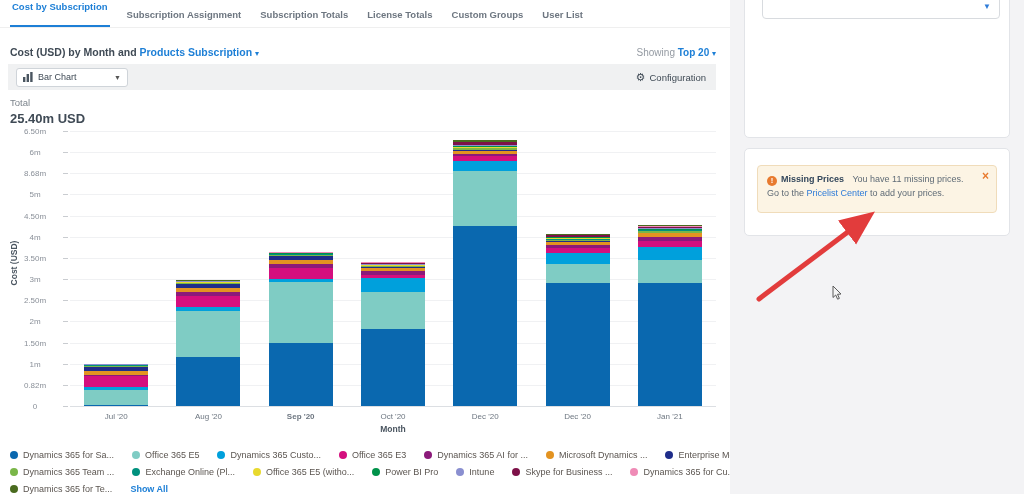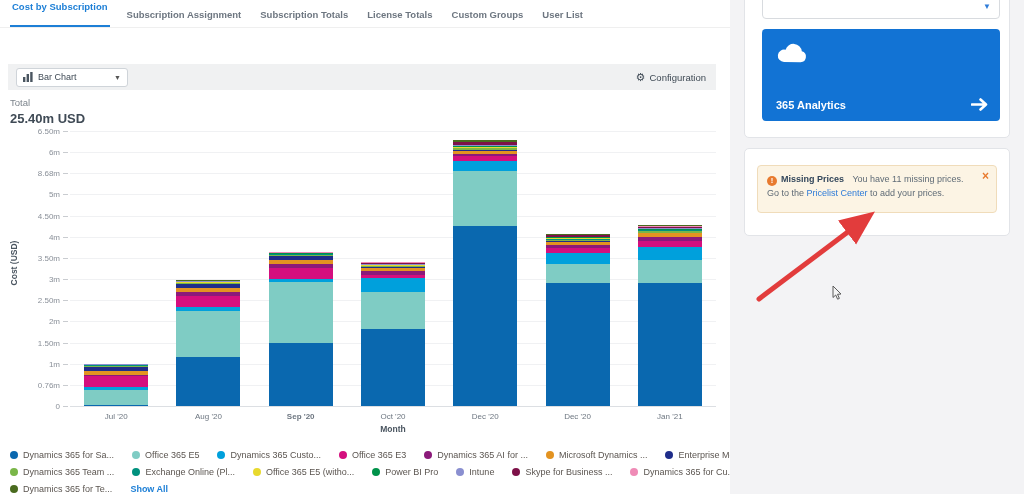--- a/index.html
+++ b/index.html
@@ -36,21 +36,21 @@
   .config .gear { font-size:11px; line-height:1; }
 
   
   .total-label { position:absolute; left:10px; top:97px; font-size:9.5px; color:#7c848c; }
   .total-value { position:absolute; left:10px; top:111px; font-size:13px; font-weight:700; color:#3f4a55; }
 
   
   .plot { position:absolute; left:70px; top:131px; width:646px; height:275px; }
   .gridline { position:absolute; left:0; width:100%; height:1px; background:#f0f1f3; }
   .gridline.base { background:#dcdfe3; }
-  .ytick-label { position:absolute; left:-60px; width:50px; text-align:right;
+  .ytick-label { position:absolute; left:-60px; width:50px; text-align:center;
     font-size:8px; color:#8a9099; }
   .ytick-dash { position:absolute; left:-7px; width:5px; height:1px; background:#c9ccd0; }
   .slot { position:absolute; bottom:0; height:275px; display:flex; align-items:flex-end; justify-content:center; }
   .bar { width:64px; display:flex; flex-direction:column-reverse; }
   .seg { width:100%; }
   .xtick { position:absolute; top:281px; font-size:8px; color:#6d7680; text-align:center; }
   .xaxis-title { position:absolute; left:70px; top:424px; width:646px; text-align:center;
     font-size:8.5px; font-weight:700; color:#4a5560; }
   .yaxis-title { position:absolute; left:-26px; top:258px; width:80px; text-align:center;
     font-size:8.5px; font-weight:700; color:#4a5560; transform:rotate(-90deg); }
@@ -97,20 +97,36 @@
 
   <div class="tabbar" id="tabbar">
       <div class="tab active">Cost by Subscription</div>
       <div class="tab">Subscription Assignment</div>
       <div class="tab">Subscription Totals</div>
       <div class="tab">License Totals</div>
       <div class="tab">Custom Groups</div>
       <div class="tab">User List</div>
     </div>
 
+  <div class="chart-head">
+    <div class="chart-title">
+      <span>Cost (USD) by Month and</span>
+      <span class="dd">
+        <span>Products Subscription</span>
+        <span class="caret">▾</span>
+      </span>
+    </div>
+    <div class="showing">
+      <span>Showing</span>
+      <span class="dd">
+        <span>Top 20</span>
+        <span class="caret">▾</span>
+      </span>
+    </div>
+  </div>
 
   <div class="toolbar">
     <div class="select">
       <svg width="10" height="10" viewBox="0 0 10 10">
         <rect x="0" y="5" width="2.4" height="5" fill="#4a5560"></rect>
         <rect x="3.6" y="2" width="2.4" height="8" fill="#4a5560"></rect>
         <rect x="7.2" y="0" width="2.4" height="10" fill="#4a5560"></rect>
       </svg>
       <span class="lbl">Bar Chart</span>
       <span class="sc">▼</span>
@@ -123,21 +139,21 @@
 
   <div class="total-label">Total</div>
   <div class="total-value">25.40m USD</div>
 
   <div class="yaxis-title">Cost (USD)</div>
   <div class="plot" id="plot">
       <div class="gridline base" style="top: 275px;"></div>
       <div class="ytick-label" style="top: 271px;">0</div>
       <div class="ytick-dash" style="top: 275px;"></div>
       <div class="gridline" style="top: 253.846px;"></div>
-      <div class="ytick-label" style="top: 249.846px;">0.76m</div>
+      <div class="ytick-label" style="top: 249.846px;">0.82m</div>
       <div class="ytick-dash" style="top: 253.846px;"></div>
       <div class="gridline" style="top: 232.692px;"></div>
       <div class="ytick-label" style="top: 228.692px;">1m</div>
       <div class="ytick-dash" style="top: 232.692px;"></div>
       <div class="gridline" style="top: 211.538px;"></div>
       <div class="ytick-label" style="top: 207.538px;">1.50m</div>
       <div class="ytick-dash" style="top: 211.538px;"></div>
       <div class="gridline" style="top: 190.385px;"></div>
       <div class="ytick-label" style="top: 186.385px;">2m</div>
       <div class="ytick-dash" style="top: 190.385px;"></div>
@@ -380,29 +396,20 @@
         <span class="show-all">Show All</span>
       </div>
     </div>
 
   <div class="right-bg"></div>
 
   <div class="card card1">
     <div class="dropdown-remnant">
       <span class="dc">▼</span>
     </div>
-    <div class="tile">
-      <svg class="cloud" width="34" height="24" viewBox="0 0 34 24">
-        <path d="M9 21 a6.2 6.2 0 1 1 1.6-12.2 A8.3 8.3 0 0 1 26.8 10.2 a5.6 5.6 0 0 1 -1.2 11 Z" fill="#ffffff"></path>
-      </svg>
-      <span class="t-title">365 Analytics</span>
-      <svg class="t-arrow" width="17" height="13" viewBox="0 0 17 13">
-        <path d="M1 6.5 H14 M9.5 1.5 L15 6.5 L9.5 11.5" stroke="#fff" stroke-width="2.6" fill="none" stroke-linecap="round" stroke-linejoin="round"></path>
-      </svg>
-    </div>
   </div>
 
   <div class="card card2">
     <div class="alert">
       <span class="warn-ic">!</span><span class="a-title">Missing Prices</span>
       <span>You have 11 missing prices. Go to the</span>
       <a>Pricelist Center</a>
       <span>to add your prices.</span>
       <span class="close">×</span>
     </div>

